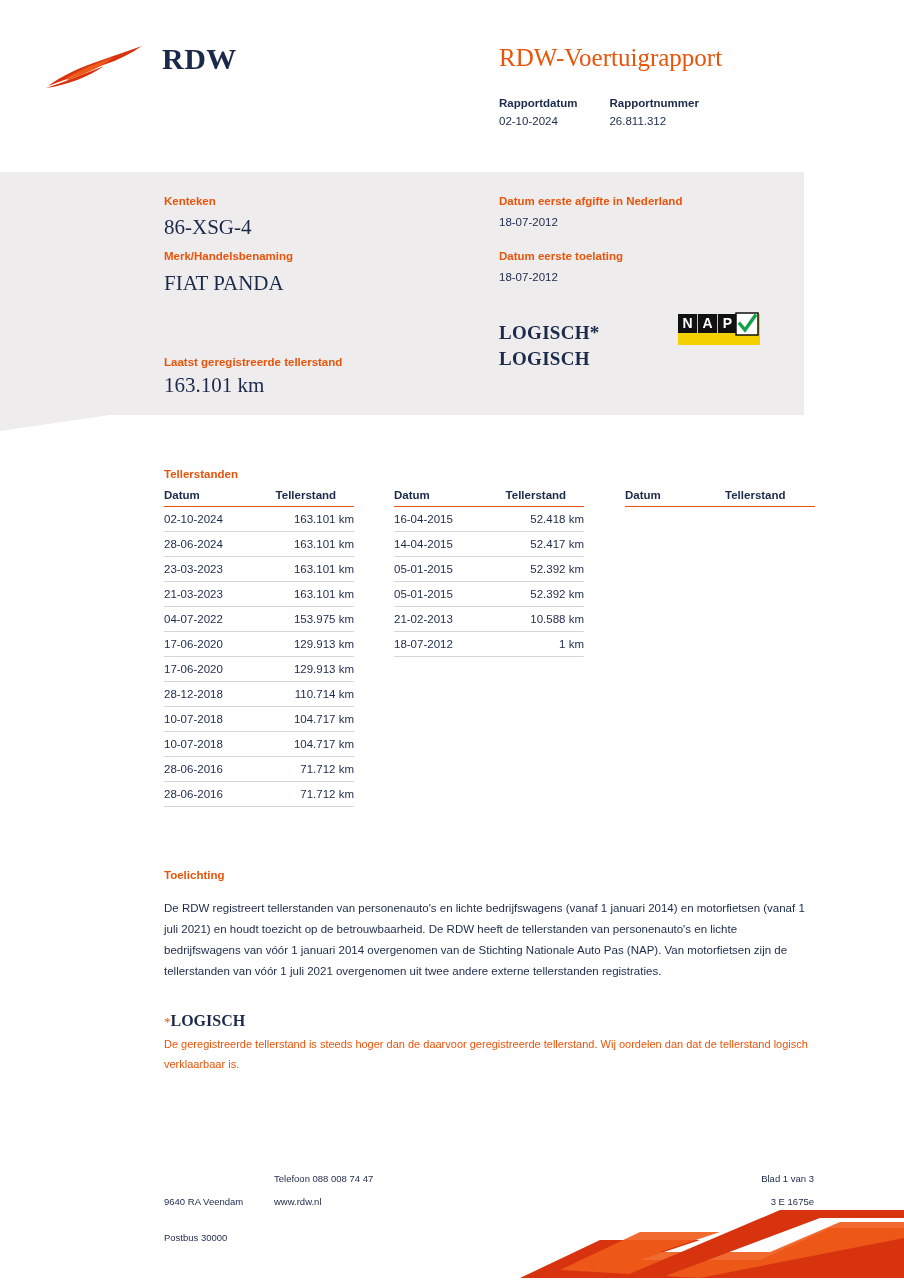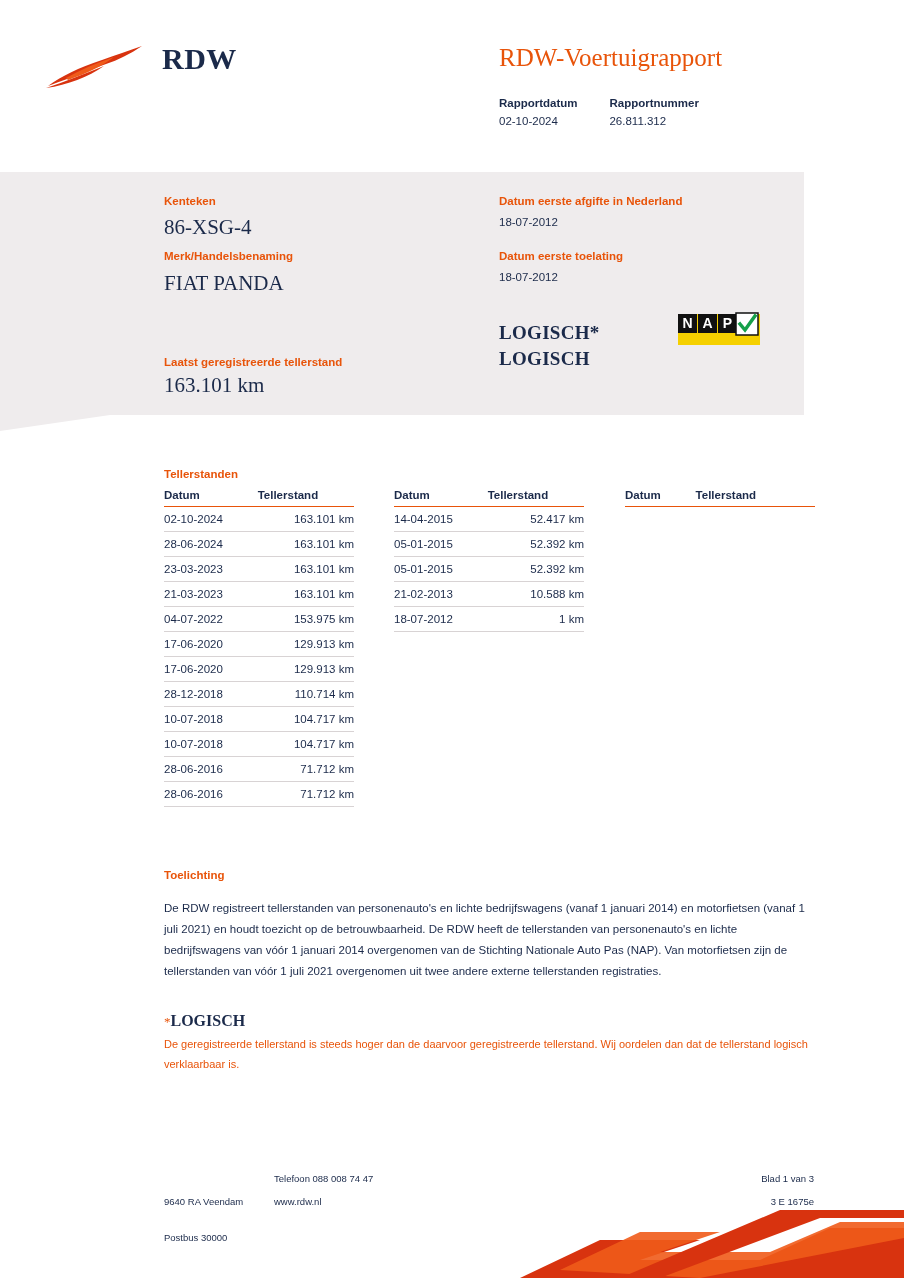--- a/index.html
+++ b/index.html
@@ -196,21 +196,21 @@
 
   .tbl th {
     font-size: 11.5px;
     font-weight: bold;
     color: #1b2a4a;
     padding: 0 0 5px 0;
     border-bottom: 1.5px solid #e8540a;
     margin-top: 40px;
   }
   .tbl th.c-date { text-align: left; }
-  .tbl th.c-val  { text-align: left; }
+  .tbl th.c-val  { text-align: center; }
   .tbl td {
     font-size: 11.5px;
     color: #1b2a4a;
     padding: 6px 0 6px 0;
     border-bottom: 1px solid #d8d3d4;
   }
   .tbl td.c-date { text-align: left; }
   .tbl td.c-val  { text-align: right; }
 
   
@@ -402,20 +402,24 @@
 
   <table class="tbl" id="tbl-1">
     <thead>
       <tr>
         <th class="c-date">Datum</th>
         <th class="c-val">Tellerstand</th>
       </tr>
     </thead>
     <tbody>
         <tr>
+          <td class="c-date">16-04-2015</td>
+          <td class="c-val">52.418 km</td>
+        </tr>
+        <tr>
           <td class="c-date">14-04-2015</td>
           <td class="c-val">52.417 km</td>
         </tr>
         <tr>
           <td class="c-date">05-01-2015</td>
           <td class="c-val">52.392 km</td>
         </tr>
         <tr>
           <td class="c-date">05-01-2015</td>
           <td class="c-val">52.392 km</td>

